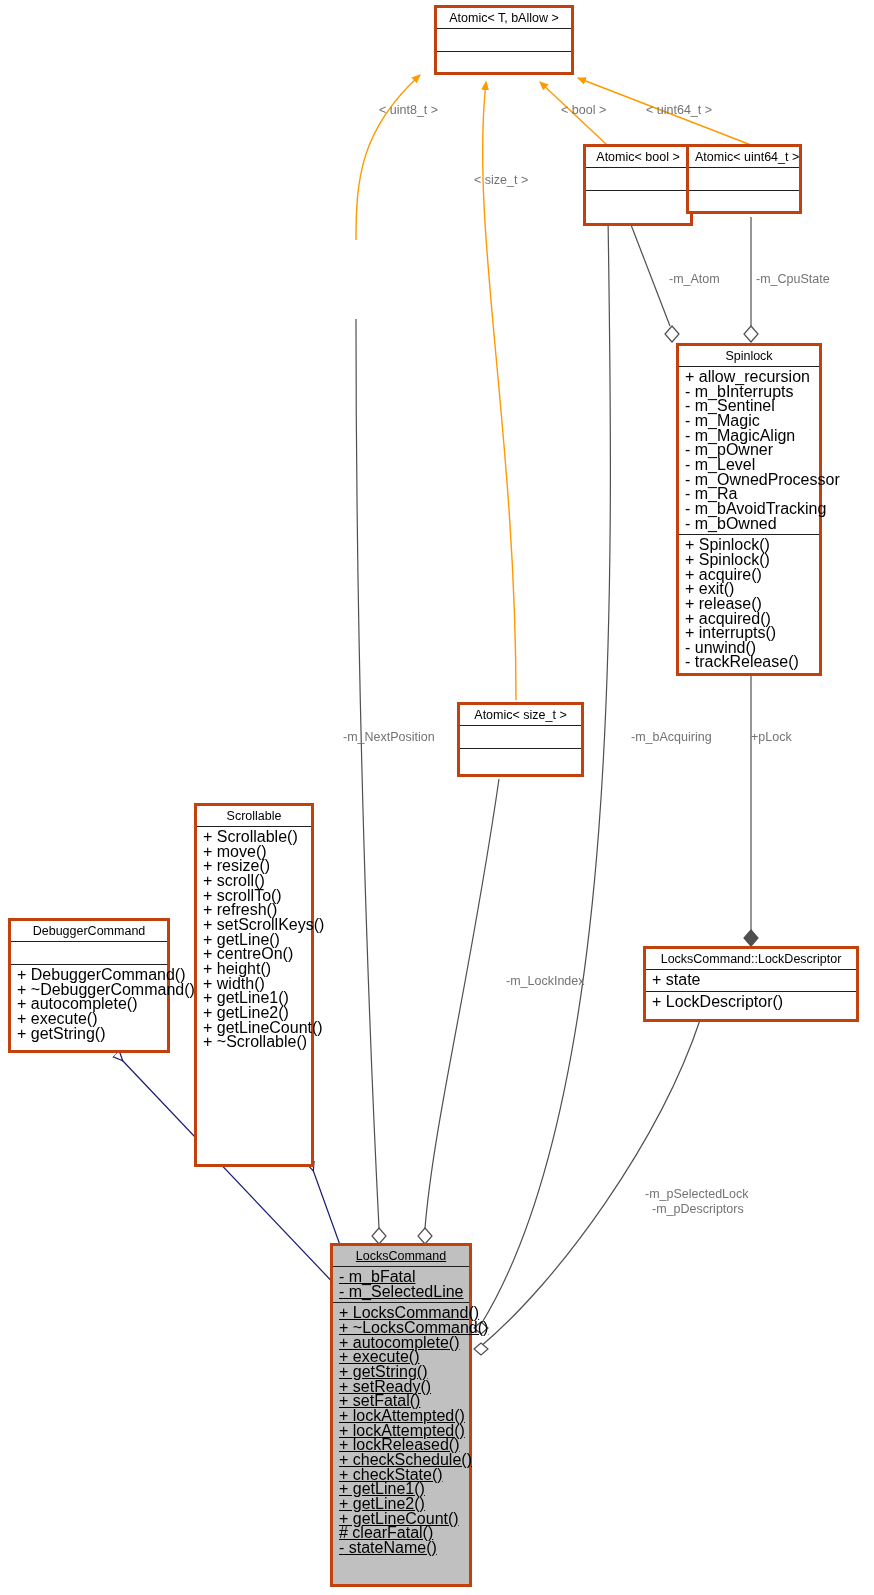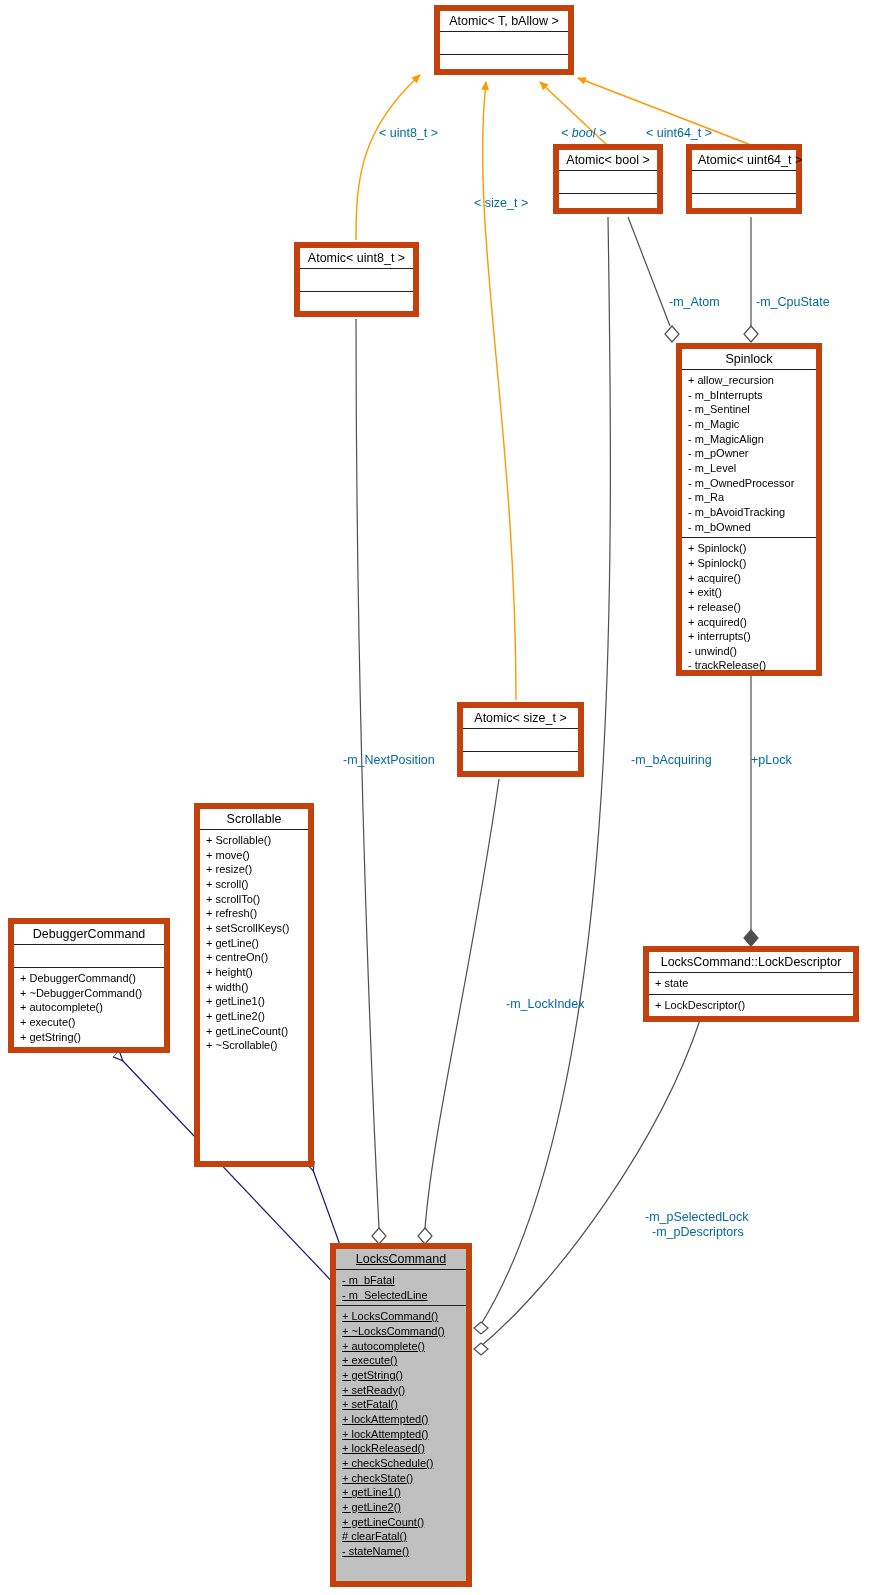--- a/index.html
+++ b/index.html
@@ -19,61 +19,60 @@
   svg.edges {
     position: absolute;
     left: 0;
     top: 0;
     width: 874px;
     height: 1595px;
     pointer-events: none;
   }
   .uml-box {
     position: absolute;
-    border: 6px solid #c2410c;
+    border: 3px solid #c2410c;
     background: #ffffff;
     box-sizing: border-box;
     z-index: 5;
   }
   .uml-box.filled {
     background: #c0c0c0;
   }
   .uml-title {
     text-align: center;
     font-size: 12.5px;
     color: #000000;
     padding: 3px 6px 3px 6px;
     white-space: nowrap;
     line-height: 14px;
   }
   .uml-sep {
     border-top: 1px solid #202020;
   }
   .uml-compartment {
     padding: 3px 4px 3px 6px;
-    font-size: 11px;
+    font-size: 16px;
     color: #000000;
     line-height: 14.65px;
   }
   .uml-compartment.empty {
     height: 22px;
     padding: 0;
   }
   .uml-compartment .row {
     white-space: nowrap;
   }
   .edge-label {
     position: absolute;
     font-size: 12.5px;
-    color: #0369a1;
+    color: #737373;
     white-space: nowrap;
     line-height: 14.5px;
     z-index: 6;
     background: transparent;
-    margin-top: 23px;
   }
 </style>
 </head>
 <body>
 
 <div id="canvas">
 
   <svg class="edges" viewBox="0 0 874 1595">
     <defs>
       <marker id="arrowOrange" markerWidth="10" markerHeight="10" refX="8" refY="4" orient="auto" markerUnits="userSpaceOnUse">
@@ -117,37 +116,32 @@
 
     <path d="M313,1170 L340,1245" fill="none" stroke="#191970" stroke-width="1.2" marker-start="url(#arrowNavy)"></path>
   </svg>
 
   <div class="uml-box" style="left:434px; top:5px; width:140px; height:70px;">
     <div class="uml-title">Atomic&lt; T, bAllow &gt;</div>
     <div class="uml-sep uml-compartment empty"></div>
     <div class="uml-sep uml-compartment empty"></div>
   </div>
 
-  <div class="uml-box" style="left:553px; top:144px; width:110px; height:70px;">
+  <div class="uml-box" style="left:583px; top:144px; width:110px; height:82px;">
     <div class="uml-title">Atomic&lt; bool &gt;</div>
     <div class="uml-sep uml-compartment empty"></div>
     <div class="uml-sep uml-compartment empty"></div>
   </div>
 
   <div class="uml-box" style="left:686px; top:144px; width:116px; height:70px;">
     <div class="uml-title">Atomic&lt; uint64_t &gt;</div>
     <div class="uml-sep uml-compartment empty"></div>
     <div class="uml-sep uml-compartment empty"></div>
   </div>
 
-  <div class="uml-box" style="left:294px; top:242px; width:125px; height:75px;">
-    <div class="uml-title">Atomic&lt; uint8_t &gt;</div>
-    <div class="uml-sep uml-compartment empty"></div>
-    <div class="uml-sep uml-compartment empty"></div>
-  </div>
 
   <div class="uml-box" style="left:457px; top:702px; width:127px; height:75px;">
     <div class="uml-title">Atomic&lt; size_t &gt;</div>
     <div class="uml-sep uml-compartment empty"></div>
     <div class="uml-sep uml-compartment empty"></div>
   </div>
 
   <div class="uml-box" style="left:676px; top:343px; width:146px; height:333px;">
     <div class="uml-title">Spinlock</div>
     <div class="uml-sep uml-compartment">
@@ -240,21 +234,21 @@
         <div class="row">+ checkState()</div>
         <div class="row">+ getLine1()</div>
         <div class="row">+ getLine2()</div>
         <div class="row">+ getLineCount()</div>
         <div class="row"># clearFatal()</div>
         <div class="row">- stateName()</div>
       </div>
   </div>
 
   <div class="edge-label" style="left:379px; top:103px;">&lt; uint8_t &gt;</div>
-  <div class="edge-label" style="left:561px; top:103px;font-style:italic;">&lt; bool &gt;</div>
+  <div class="edge-label" style="left:561px; top:103px;">&lt; bool &gt;</div>
   <div class="edge-label" style="left:646px; top:103px;">&lt; uint64_t &gt;</div>
   <div class="edge-label" style="left:474px; top:173px;">&lt; size_t &gt;</div>
 
   <div class="edge-label" style="left:669px; top:272px;">-m_Atom</div>
   <div class="edge-label" style="left:756px; top:272px;">-m_CpuState</div>
 
   <div class="edge-label" style="left:343px; top:730px;text-align:right;">-m_NextPosition</div>
   <div class="edge-label" style="left:631px; top:730px;">-m_bAcquiring</div>
   <div class="edge-label" style="left:751px; top:730px;">+pLock</div>
 

